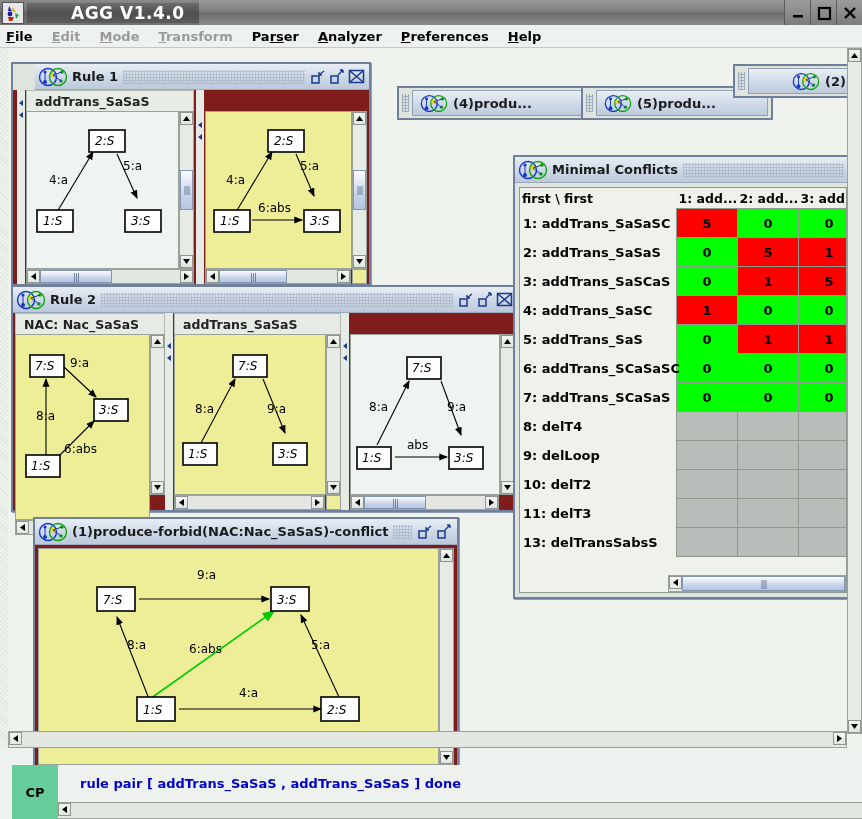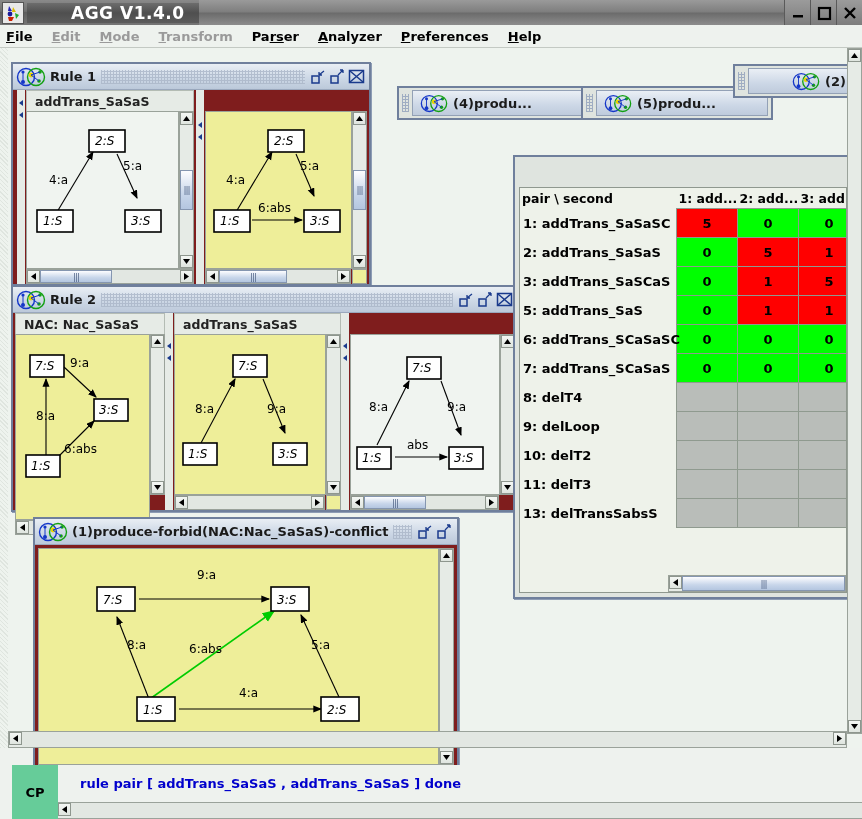--- a/index.html
+++ b/index.html
@@ -159,21 +159,21 @@
     <div class="menu-item disabled"><u>T</u>ransform</div>
     <div class="menu-item">Pa<u>rs</u>er</div>
     <div class="menu-item"><u>A</u>nalyzer</div>
     <div class="menu-item"><u>P</u>references</div>
     <div class="menu-item"><u>H</u>elp</div>
   </div>
 
   <div class="desktop">
     <div class="desk-left-rail"></div>
 
-    <div class="iframe-win" style="left:11px;top:14px;width:360px;height:224px;">
+    <div class="iframe-win" style="left:11px;top:14px;width:360px;height:224px;padding-left:22px;">
       <div class="if-title">
         <div class="if-ico">
           <svg width="32" height="20" viewBox="0 0 32 20">
             <circle cx="11" cy="10" r="8.5" fill="none" stroke="#1436c8" stroke-width="1.4"></circle>
             <circle cx="21" cy="10" r="8.5" fill="none" stroke="#12a012" stroke-width="1.4"></circle>
             <circle cx="16" cy="8" r="2.4" fill="#e8d400"></circle>
             <circle cx="8" cy="15" r="2" fill="#1436c8"></circle>
               <circle cx="8" cy="5" r="1.6" fill="#1436c8"></circle>
             <circle cx="25" cy="5" r="1.8" fill="#12a012"></circle>
               <circle cx="24" cy="14" r="1.8" fill="#12a012"></circle>
@@ -661,26 +661,42 @@
             <circle cx="8" cy="5" r="1.6" fill="#1436c8"></circle>
           <circle cx="25" cy="5" r="1.8" fill="#12a012"></circle>
             <circle cx="24" cy="14" r="1.8" fill="#12a012"></circle>
           <path d="M8 5 L8 15 M16 8 L25 5 M16 8 L24 14" stroke="#1436c8" stroke-width="1"></path>
         </svg>
         <span class="icn-lbl">(2)</span>
       </div>
     </div>
 
     <div class="iframe-win" style="left:513px;top:107px;width:340px;height:444px;">
+      <div class="if-title">
+        <div class="if-ico">
+          <svg width="32" height="20" viewBox="0 0 32 20">
+            <circle cx="11" cy="10" r="8.5" fill="none" stroke="#1436c8" stroke-width="1.4"></circle>
+            <circle cx="21" cy="10" r="8.5" fill="none" stroke="#12a012" stroke-width="1.4"></circle>
+            <circle cx="16" cy="8" r="2.4" fill="#e8d400"></circle>
+            <circle cx="8" cy="15" r="2" fill="#1436c8"></circle>
+              <circle cx="8" cy="5" r="1.6" fill="#1436c8"></circle>
+            <circle cx="25" cy="5" r="1.8" fill="#12a012"></circle>
+              <circle cx="24" cy="14" r="1.8" fill="#12a012"></circle>
+            <path d="M8 5 L8 15 M16 8 L25 5 M16 8 L24 14" stroke="#1436c8" stroke-width="1"></path>
+          </svg>
+        </div>
+        <div class="if-name">Minimal Conflicts</div>
+        <div class="if-grip"></div>
+      </div>
       <div class="mc-body">
         <div class="mc-scrollarea">
           <table class="mc">
             <thead>
               <tr>
-                <th style="width:150px">pair \ second</th>
+                <th style="width:150px">first \ first</th>
                 <th class="num" style="width:56px">1: add...</th>
                 <th class="num" style="width:56px">2: add...</th>
                 <th class="num" style="width:56px">3: add...</th>
               </tr>
             </thead>
             <tbody>
                 <tr>
                   <td class="lbl">1: addTrans_SaSaSC</td>
                   <td style="background: rgb(255, 0, 0);">5</td>
                   <td style="background: rgb(0, 255, 0);">0</td>
@@ -692,20 +708,26 @@
                   <td style="background: rgb(255, 0, 0);">5</td>
                   <td style="background: rgb(255, 0, 0);">1</td>
                 </tr>
                 <tr>
                   <td class="lbl">3: addTrans_SaSCaS</td>
                   <td style="background: rgb(0, 255, 0);">0</td>
                   <td style="background: rgb(255, 0, 0);">1</td>
                   <td style="background: rgb(255, 0, 0);">5</td>
                 </tr>
                 <tr>
+                  <td class="lbl">4: addTrans_SaSC</td>
+                  <td style="background: rgb(255, 0, 0);">1</td>
+                  <td style="background: rgb(0, 255, 0);">0</td>
+                  <td style="background: rgb(0, 255, 0);">0</td>
+                </tr>
+                <tr>
                   <td class="lbl">5: addTrans_SaS</td>
                   <td style="background: rgb(0, 255, 0);">0</td>
                   <td style="background: rgb(255, 0, 0);">1</td>
                   <td style="background: rgb(255, 0, 0);">1</td>
                 </tr>
                 <tr>
                   <td class="lbl">6: addTrans_SCaSaSC</td>
                   <td style="background: rgb(0, 255, 0);">0</td>
                   <td style="background: rgb(0, 255, 0);">0</td>
                   <td style="background: rgb(0, 255, 0);">0</td>

